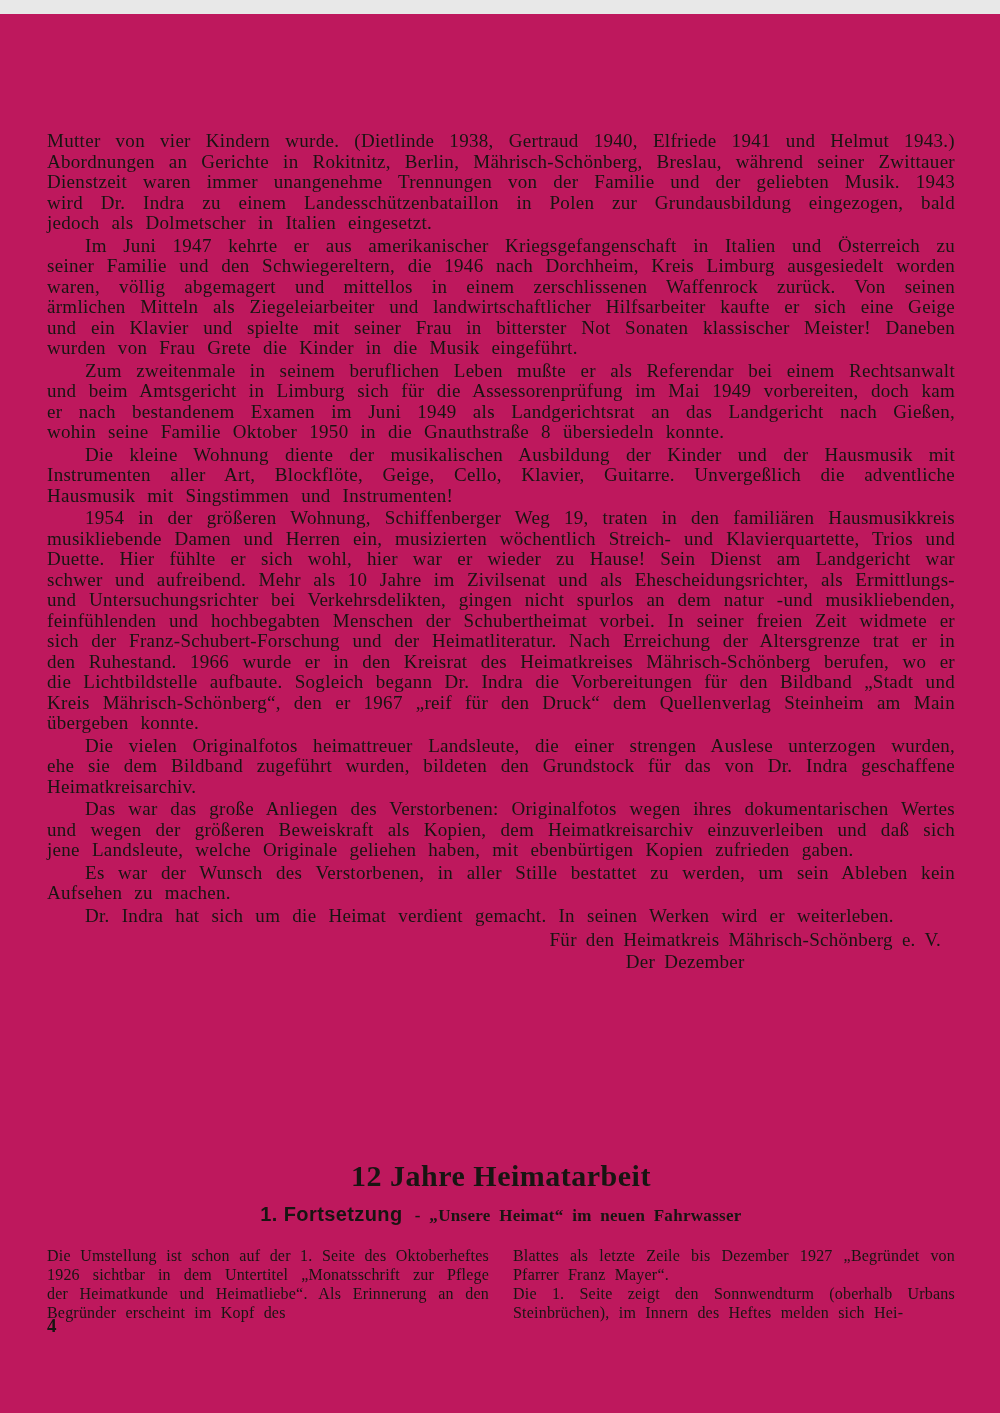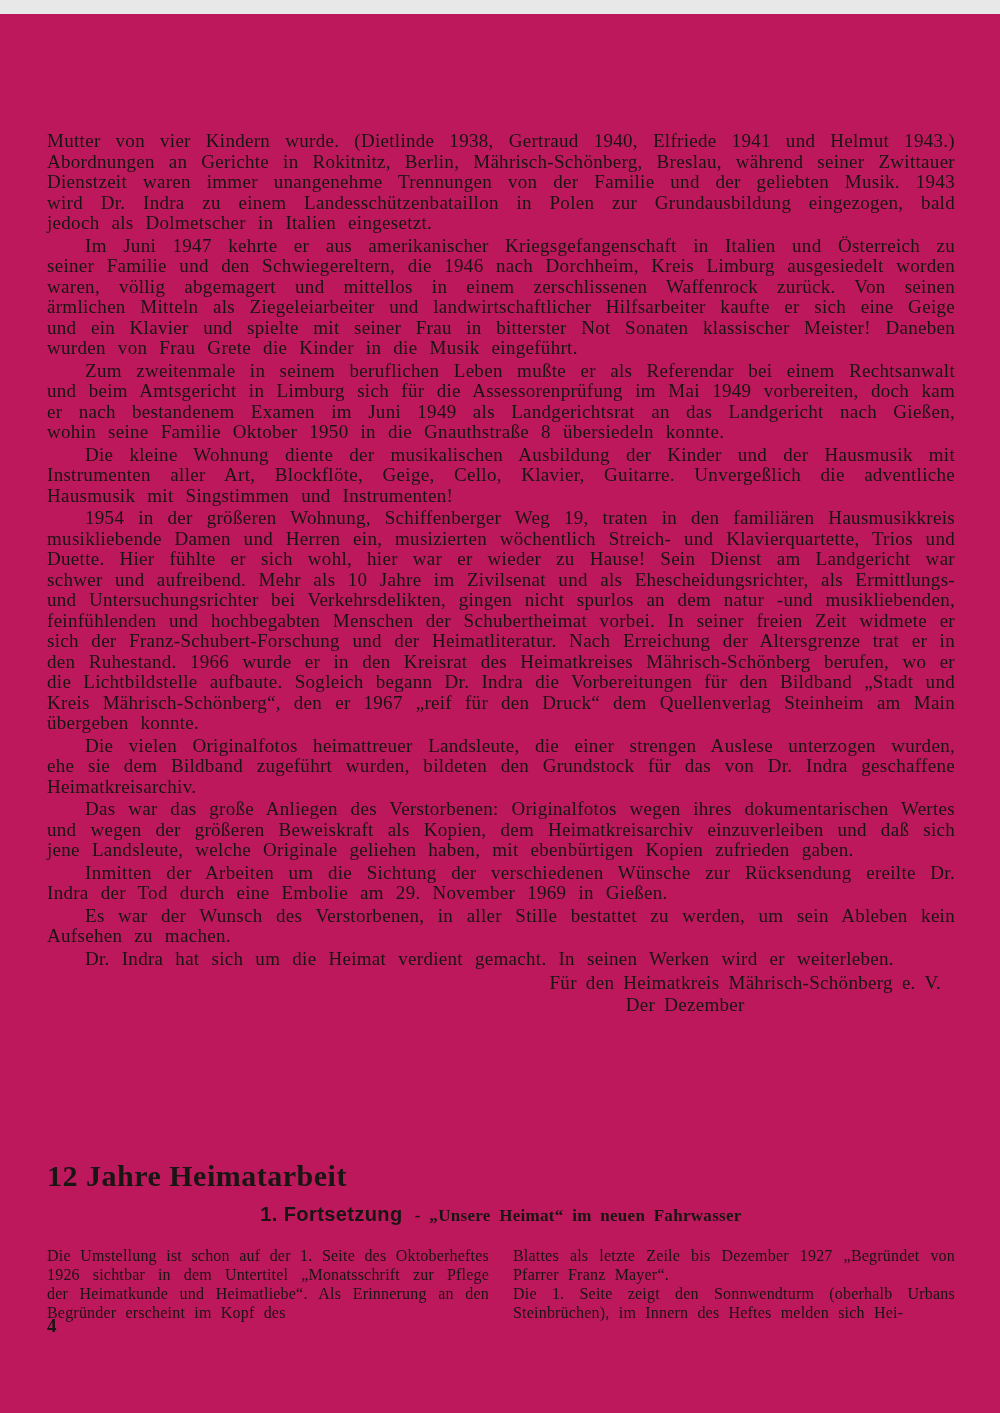--- a/index.html
+++ b/index.html
@@ -43,21 +43,21 @@
     padding-right:120px;
     font-size:19px; line-height:23px;
     word-spacing:4px; letter-spacing:0.3px;
   }
   .bottom-section {
     position:absolute;
     left:47px; right:45px; top:1146px;
   }
   .article-title {
     margin:0;
-    text-align:left;
+    text-align:center;
     font-size:30px;
     font-weight:bold;
     letter-spacing:0.5px;
     line-height:32px;
     font-family:"Liberation Serif", serif;
   }
   .article-subtitle {
     margin-top:13px;
     text-align:center;
     font-weight:bold;
@@ -105,21 +105,20 @@
 
   <div class="body-block" id="paragraphs-container">
 
   <p class="para">Mutter von vier Kindern wurde. (Dietlinde 1938, Gertraud 1940, Elfriede 1941 und Helmut 1943.) Abordnungen an Gerichte in Rokitnitz, Berlin, Mährisch-Schönberg, Breslau, während seiner Zwittauer Dienstzeit waren immer unangenehme Trennungen von der Familie und der geliebten Musik. 1943 wird Dr. Indra zu einem Landesschützenbataillon in Polen zur Grundausbildung eingezogen, bald jedoch als Dolmetscher in Italien eingesetzt.</p>
       <p class="para">Im Juni 1947 kehrte er aus amerikanischer Kriegsgefangenschaft in Italien und Österreich zu seiner Familie und den Schwiegereltern, die 1946 nach Dorchheim, Kreis Limburg ausgesiedelt worden waren, völlig abgemagert und mittellos in einem zerschlissenen Waffenrock zurück. Von seinen ärmlichen Mitteln als Ziegeleiarbeiter und landwirtschaftlicher Hilfsarbeiter kaufte er sich eine Geige und ein Klavier und spielte mit seiner Frau in bitterster Not Sonaten klassischer Meister! Daneben wurden von Frau Grete die Kinder in die Musik eingeführt.</p>
       <p class="para">Zum zweitenmale in seinem beruflichen Leben mußte er als Referendar bei einem Rechtsanwalt und beim Amtsgericht in Limburg sich für die Assessorenprüfung im Mai 1949 vorbereiten, doch kam er nach bestandenem Examen im Juni 1949 als Landgerichtsrat an das Landgericht nach Gießen, wohin seine Familie Oktober 1950 in die Gnauthstraße 8 übersiedeln konnte.</p>
       <p class="para">Die kleine Wohnung diente der musikalischen Ausbildung der Kinder und der Hausmusik mit Instrumenten aller Art, Blockflöte, Geige, Cello, Klavier, Guitarre. Unvergeßlich die adventliche Hausmusik mit Singstimmen und Instrumenten!</p>
       <p class="para">1954 in der größeren Wohnung, Schiffenberger Weg 19, traten in den familiären Hausmusikkreis musikliebende Damen und Herren ein, musizierten wöchentlich Streich- und Klavierquartette, Trios und Duette. Hier fühlte er sich wohl, hier war er wieder zu Hause! Sein Dienst am Landgericht war schwer und aufreibend. Mehr als 10 Jahre im Zivilsenat und als Ehescheidungsrichter, als Ermittlungs- und Untersuchungsrichter bei Verkehrsdelikten, gingen nicht spurlos an dem natur -und musikliebenden, feinfühlenden und hochbegabten Menschen der Schubertheimat vorbei. In seiner freien Zeit widmete er sich der Franz-Schubert-Forschung und der Heimatliteratur. Nach Erreichung der Altersgrenze trat er in den Ruhestand. 1966 wurde er in den Kreisrat des Heimatkreises Mährisch-Schönberg berufen, wo er die Lichtbildstelle aufbaute. Sogleich begann Dr. Indra die Vorbereitungen für den Bildband „Stadt und Kreis Mährisch-Schönberg“, den er 1967 „reif für den Druck“ dem Quellenverlag Steinheim am Main übergeben konnte.</p>
       <p class="para">Die vielen Originalfotos heimattreuer Landsleute, die einer strengen Auslese unterzogen wurden, ehe sie dem Bildband zugeführt wurden, bildeten den Grundstock für das von Dr. Indra geschaffene Heimatkreisarchiv.</p>
       <p class="para">Das war das große Anliegen des Verstorbenen: Originalfotos wegen ihres dokumentarischen Wertes und wegen der größeren Beweiskraft als Kopien, dem Heimatkreisarchiv einzuverleiben und daß sich jene Landsleute, welche Originale geliehen haben, mit ebenbürtigen Kopien zufrieden gaben.</p>
-      <p class="para">Inmitten der Arbeiten um die Sichtung der verschiedenen Wünsche zur Rücksendung ereilte Dr. Indra der Tod durch eine Embolie am 29. November 1969 in Gießen.</p>
       <p class="para">Es war der Wunsch des Verstorbenen, in aller Stille bestattet zu werden, um sein Ableben kein Aufsehen zu machen.</p>
       <p class="para">Dr. Indra hat sich um die Heimat verdient gemacht. In seinen Werken wird er weiterleben.</p>
       <div class="signature"><span class="sig-inner"><span class="sig-line1">Für den Heimatkreis Mährisch-Schönberg e. V.</span><span class="sig-line2">Der Dezember</span></span></div>
     </div>
 
   <div class="bottom-section">
     <h1 class="article-title">12 Jahre Heimatarbeit</h1>
     <div class="article-subtitle">
       <span class="sub-sans">1. Fortsetzung</span>
       <span class="sub-serif">- „Unsere Heimat“ im neuen Fahrwasser</span>

